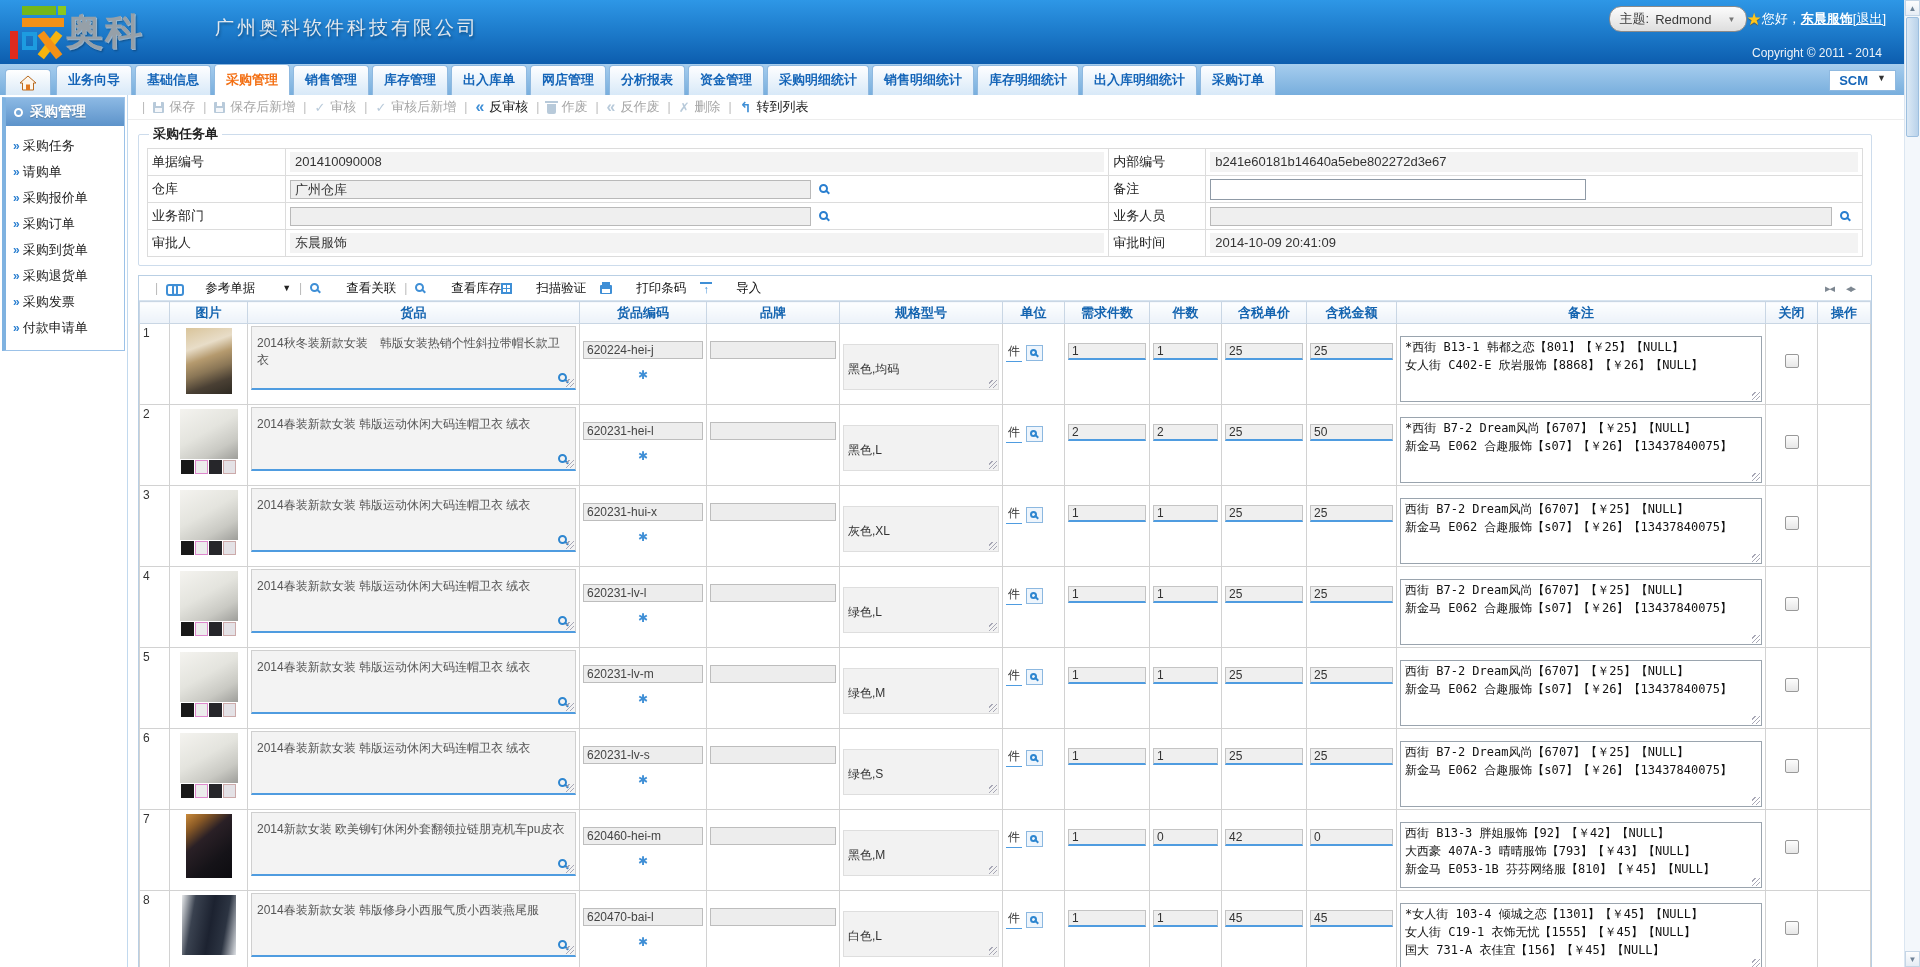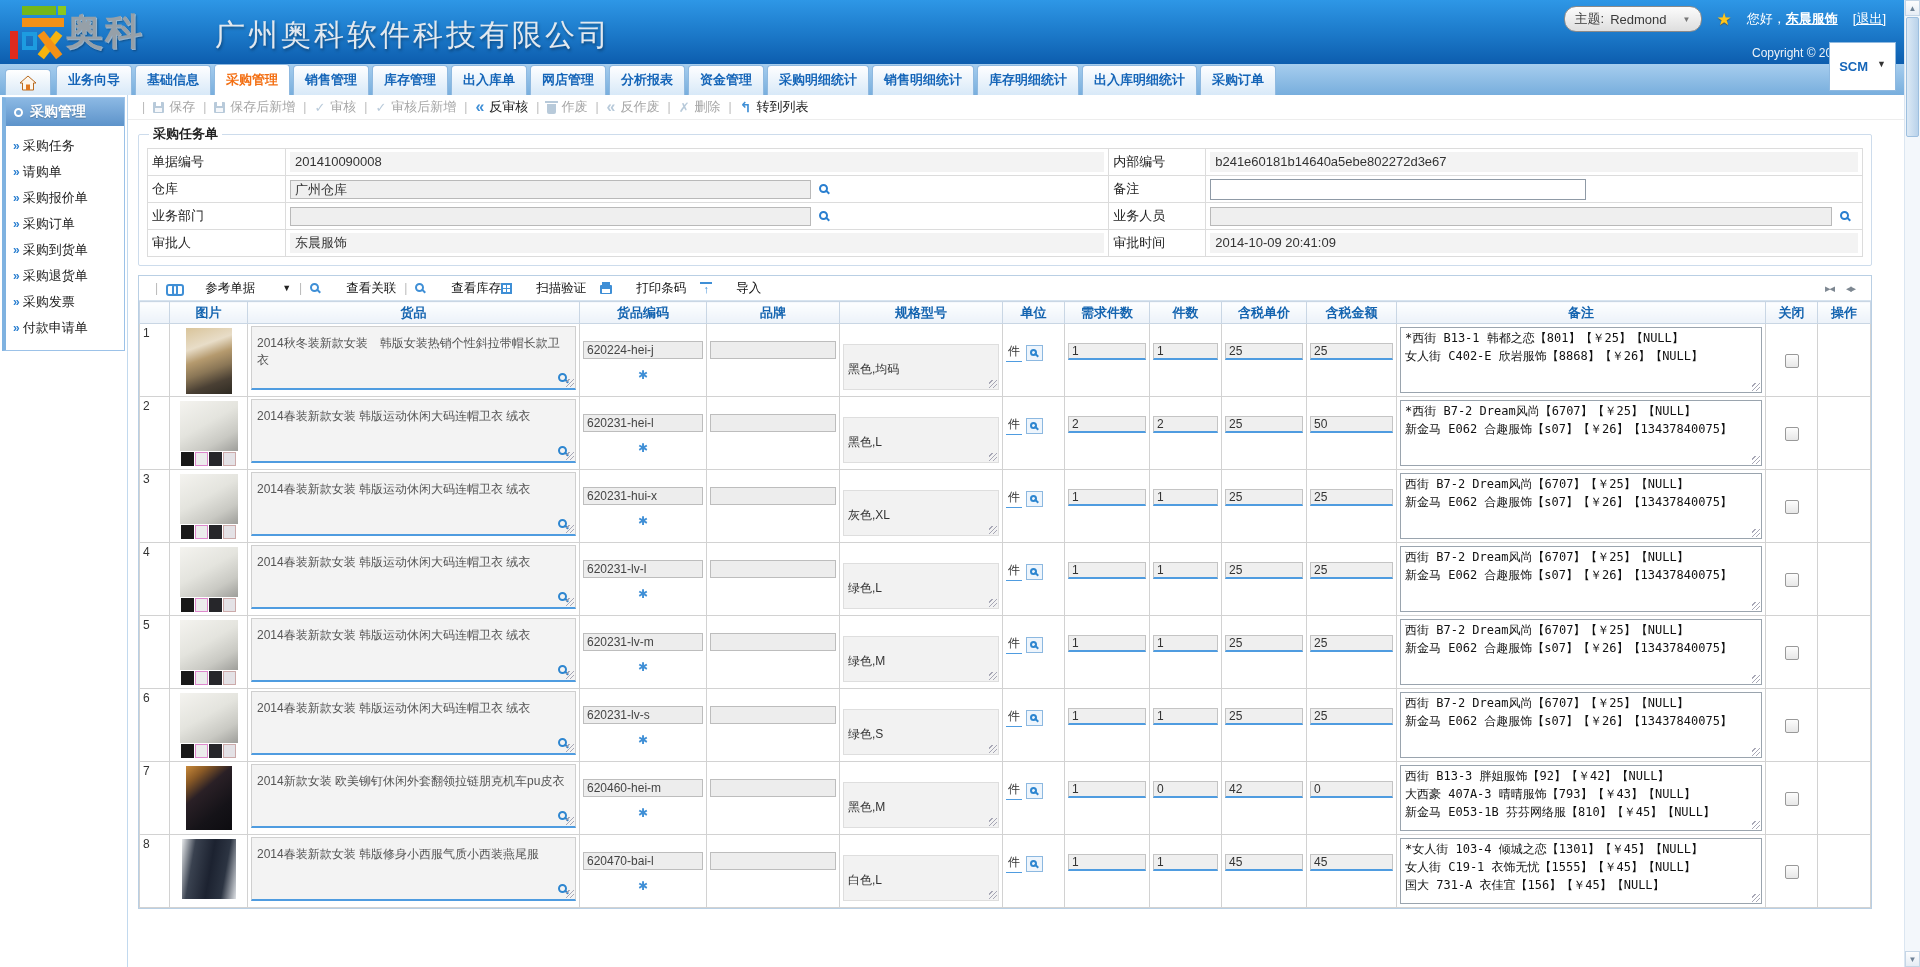--- a/index.html
+++ b/index.html
@@ -13,42 +13,42 @@
   .lm { position:absolute; }
   .lm-red   { left:0; top:27px; width:8px; height:28px; background:#de2b1e; }
   .lm-green { left:12px; top:2px; width:34px; height:9px; background:#74b71b; }
   .lm-green2{ left:48px; top:2px; width:8px; height:9px; background:#8bc81e; }
   .lm-orange{ left:12px; top:14px; width:42px; height:9px; background:#f39117; }
   .lm-blue  { left:12px; top:28px; width:15px; height:18px; border:4px solid #1d9ce0; background:transparent; }
   .lm-k1 { left:36px; top:26px; width:8px; height:30px; background:#f5b40f; transform:rotate(38deg); }
   .lm-k2 { left:36px; top:26px; width:8px; height:30px; background:#f39117; transform:rotate(-38deg); }
   .logo-text { font-size:37px; font-weight:bold; color:#96a0a8; letter-spacing:2px; 
                text-shadow:1px 1px 0 rgba(255,255,255,.55), 2px 2px 2px rgba(0,0,0,.3); }
-  .company { position:absolute; left:215px; top:15px; font-size:30px; color:#e3e9ef; letter-spacing:3px;
+  .company { position:absolute; left:215px; top:15px; font-size:19px; color:#e3e9ef; letter-spacing:3px;
              text-shadow:1px 2px 3px rgba(0,0,0,.35); }
-  .hdr-right { position:absolute; right:34px; top:6px; display:flex; align-items:center; gap:15px; font-size:13px; color:#fff; }
+  .hdr-right { position:absolute; right:34px; top:6px; display:flex; align-items:center; font-size:13px; color:#fff; }
   .theme-pill { display:flex; align-items:center; gap:6px; background:linear-gradient(#fcfcfc,#dedede);
                 border:1px solid #8a8a8a; border-radius:12px; padding:3px 10px; color:#3a3a3a; min-width:138px; cursor:pointer; }
   .theme-val { flex:1; }
   .theme-caret { font-size:8px; color:#777; }
   .star { color:#ffc61a; font-size:17px; text-shadow:0 1px 1px rgba(110,60,0,.6); cursor:pointer; }
   .greet { color:#fff; }
   .user { color:#fff; font-weight:bold; text-decoration:underline; cursor:pointer; }
   .logout { color:#fff; text-decoration:underline; cursor:pointer; }
   .copyright { position:absolute; right:38px; bottom:4px; font-size:12px; color:#eef3f8; }
 
   
   .nav { height:31px; background:linear-gradient(180deg,#a6cdee,#78aedd); display:flex; align-items:flex-end; padding-left:5px; position:relative; }
   .home-tab { width:46px; height:26px; background:linear-gradient(#ffffff,#dbeaf7); border:1px solid #8fb9e0; border-bottom:none;
               border-radius:4px 4px 0 0; display:flex; align-items:center; justify-content:center; margin-right:5px; cursor:pointer; }
   .tabs { display:flex; align-items:flex-end; gap:3px; }
   .tab { background:linear-gradient(#fefeff,#d8e9f8); border:1px solid #8fb9e0; border-bottom:none; border-radius:4px 4px 0 0;
          padding:5px 11px 6px; font-size:13px; font-weight:bold; color:#1565b8; cursor:pointer; white-space:nowrap; }
   .tab.active { background:#fff; color:#f36f13; padding-top:6px; }
-  .scm { position:absolute; right:24px; bottom:4px; background:#fff; border:1px solid #8fb9e0; padding:16px 9px; font-size:13px;
+  .scm { position:absolute; right:24px; bottom:4px; background:#fff; border:1px solid #8fb9e0; padding:2px 9px; font-size:13px;
          font-weight:bold; color:#1565b8; display:flex; gap:9px; cursor:pointer; }
   .scm-caret { font-size:9px; color:#333; }
 
   
   .main { display:flex; height:872px; overflow:hidden; }
   .sidebar { width:128px; border-right:1px solid #c2d9ee; background:#fff; flex:none; }
   .sb-panel { margin:2px; border:1px solid #9cc2e8; border-left:4px solid #7fb2e0; }
   .sb-head { height:28px; background:linear-gradient(180deg,#8cb9e4,#5d93ca); color:#fff; font-weight:bold; font-size:14px;
              padding-left:8px; display:flex; align-items:center; gap:7px; text-shadow:0 1px 1px rgba(0,0,0,.25); }
   .sb-dot { width:9px; height:9px; border:2px solid #fff; border-radius:50%; display:inline-block; }
@@ -130,21 +130,21 @@
   .gear { text-align:center; color:#2e86d0; margin-top:9px; cursor:pointer; }
   .brand-input { height:18px; background:#ededed; border:1px solid #bdbdbd; margin-top:15px; cursor:text; }
   .spec-box { position:relative; height:46px; background:#f2f2f2; border:1px solid #dedede; margin-top:18px; padding:16px 4px; color:#333; cursor:text; }
   .unit-cell { display:flex; align-items:center; gap:4px; margin-top:17px; }
   .unit-txt { border-bottom:1px solid #4f9ce0; padding:0 2px 1px; }
   .sbtn { width:17px; height:16px; border:1px solid #8cb8e0; background:#eef5fc; display:flex; align-items:center; justify-content:center;
           cursor:pointer; }
   .sbtn .i-search { margin:0 2px 1px 0; width:7px; height:7px; color:#2e86d0; }
   .num-input { height:17px; background:#efefef; border:1px solid #c4c4c4; border-bottom:2px solid #4f9ce0; margin-top:17px;
                padding:0 3px; line-height:15px; color:#333; cursor:text; }
-  .remark-box { position:relative; height:66px; background:#fff; border:1px solid #9aa4ae; margin-top:1px; padding:1px 4px;
+  .remark-box { position:relative; height:66px; background:#fff; border:1px solid #9aa4ae; margin-top:10px; padding:1px 4px;
                 white-space:pre-wrap; font-size:12px; line-height:1.5; color:#111; overflow:hidden; cursor:text;
                 font-family:"DejaVu Sans Mono","DejaVu Sans",monospace; }
   .checkbox { display:block; margin:28px auto 0; width:14px; height:14px; background:linear-gradient(#fdfdfd,#e7e7e7);
               border:1px solid #999; border-radius:2px; cursor:pointer; }
 
   
   .photo { margin:2px auto 0; position:relative; }
   .p1 { width:46px; height:66px; background:linear-gradient(160deg,#d9c49a 0%,#e8ddc8 28%,#b59a6e 45%,#8a7656 62%,#4a4034 80%,#2e2a22 100%); }
   .p2 { width:58px; height:50px; background:linear-gradient(150deg,#f4f3ef 0%,#e4e4de 45%,#c9c9c3 75%,#9e9e9a 100%); }
   .thumbs { display:flex; gap:1px; margin-top:1px; justify-content:center; }

